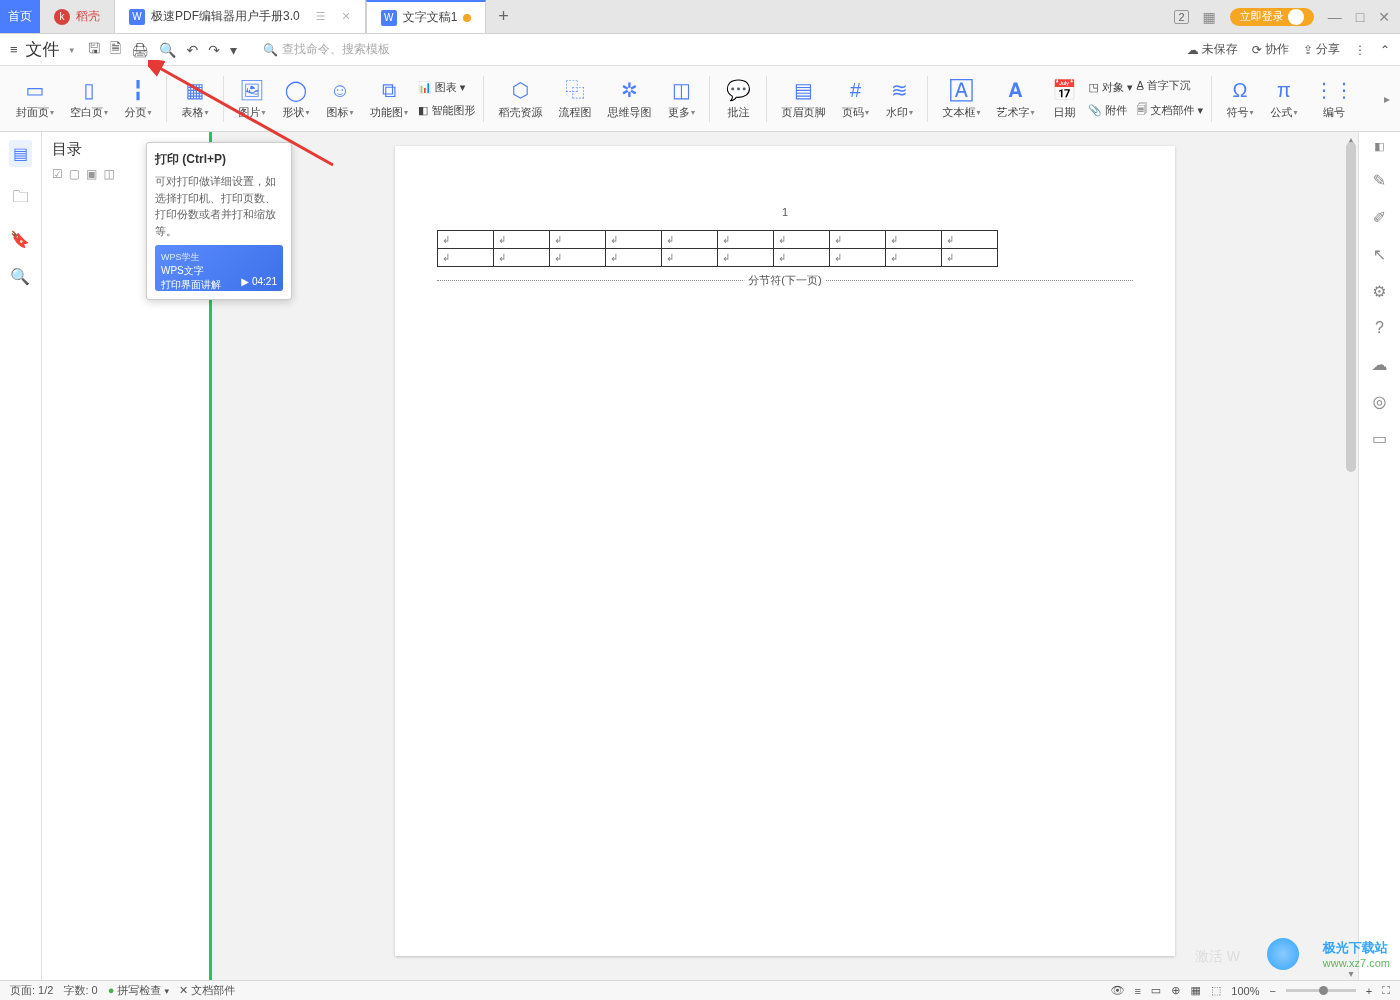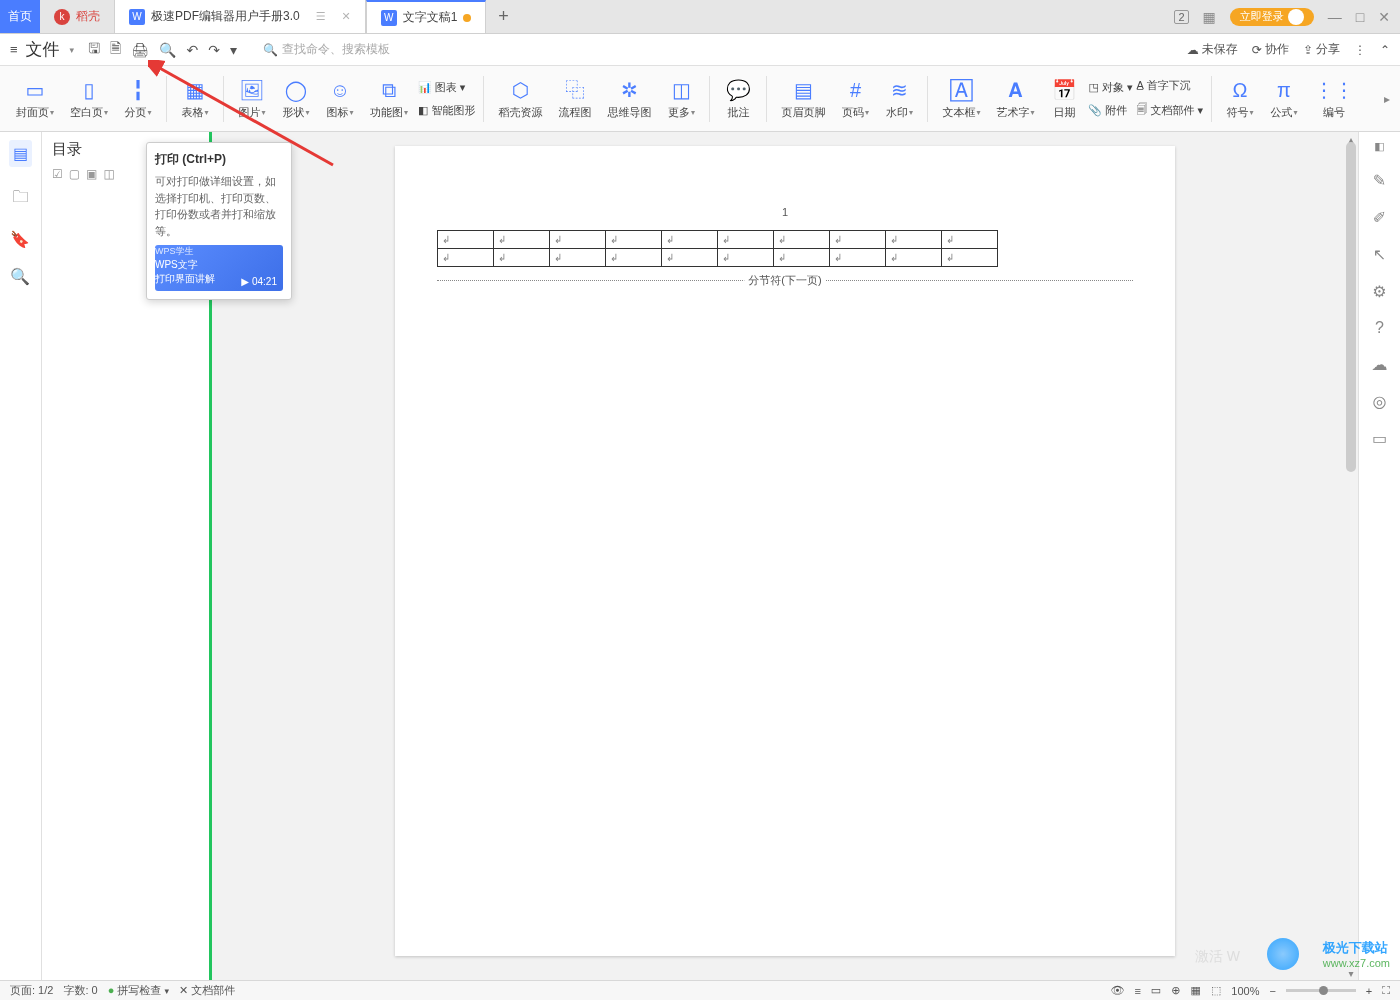--- a/index.html
+++ b/index.html
@@ -61,21 +61,21 @@
 .tbl{position:absolute;top:84px;left:42px;border-collapse:collapse;}
 .tbl td{border:1px solid #333;width:56px;height:18px;font-size:10px;color:#888;padding-left:4px;}
 .sect{position:absolute;top:134px;left:42px;right:42px;border-top:1px dotted #888;height:0;}
 .sect span{position:absolute;left:50%;transform:translateX(-50%);top:-8px;background:#fff;padding:0 4px;font-size:11px;color:#555;}
 .rs{ width:42px;border-left:1px solid #e0e0e0;display:flex;flex-direction:column;align-items:center;padding-top:8px;gap:18px;color:#888;font-size:16px;}
 
 
 .tip{position:absolute;top:142px;left:146px;width:146px;background:#fff;border:1px solid #ccc;border-radius:3px;box-shadow:0 2px 8px rgba(0,0,0,.18);padding:8px;z-index:200;}
 .tip .tt{font-weight:600;font-size:12px;margin-bottom:5px;}
 .tip .td{font-size:11px;color:#666;line-height:1.5;}
-.tip .vid{margin-top:6px;height:46px;background:linear-gradient(135deg,#5b8dff,#3d6fe8);border-radius:3px;padding:0;color:#fff;font-size:10px;position:relative;}
+.tip .vid{margin-top:6px;height:46px;background:linear-gradient(135deg,#5b8dff,#3d6fe8);border-radius:3px;padding:6px;color:#fff;font-size:10px;position:relative;}
 .tip .vid .dur{position:absolute;bottom:4px;right:6px;display:flex;align-items:center;gap:3px;}
 
 
 .arrow{position:absolute;top:60px;left:148px;width:200px;height:120px;z-index:300;pointer-events:none;}
 
 
 .status{position:absolute;bottom:0;left:0;right:0;height:20px;border-top:1px solid #d8d8d8;display:flex;align-items:center;padding:0 10px;font-size:11px;color:#555;background:#f7f7f7;gap:10px;}
 .status .r{margin-left:auto;display:flex;align-items:center;gap:10px;}
 
 

